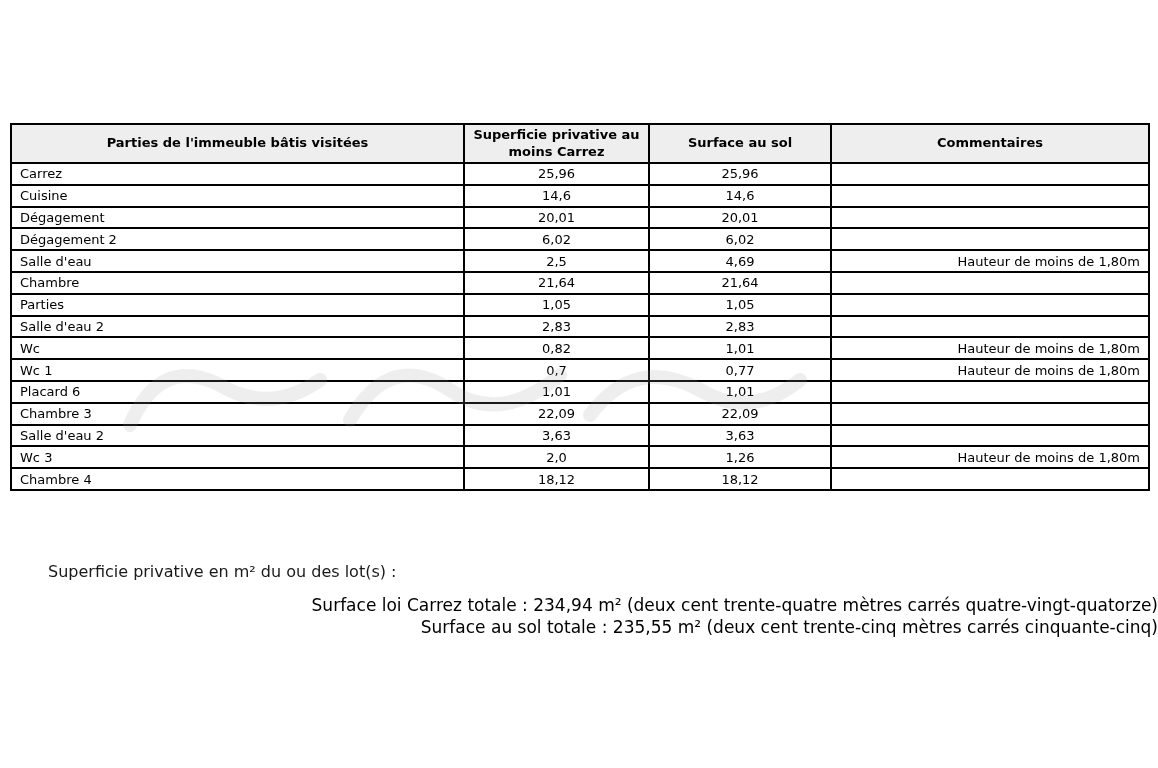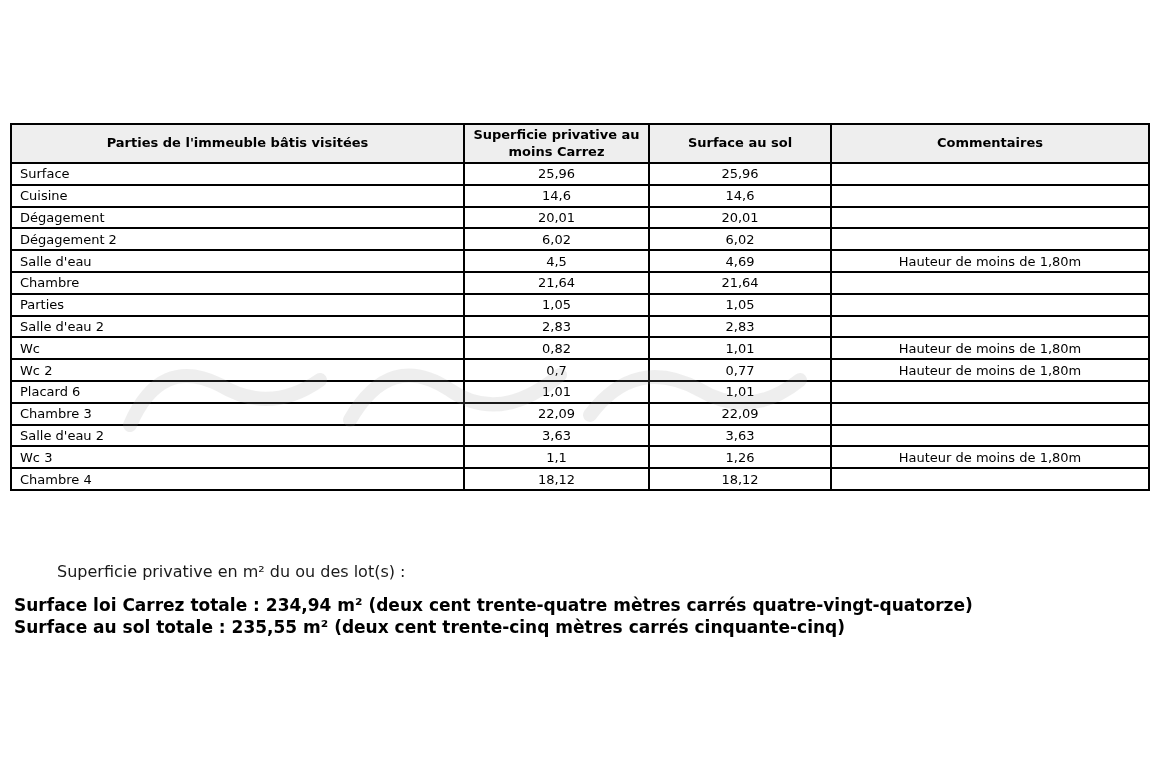--- a/index.html
+++ b/index.html
@@ -50,35 +50,35 @@
     padding: 1px 8px;
     vertical-align: middle;
   }
   .col-part   { width: 453px; }
   .col-carrez { width: 185px; }
   .col-sol    { width: 182px; }
   .col-comment{ width: 318px; }
   td.cell-part    { text-align: left; }
   td.cell-carrez  { text-align: center; }
   td.cell-sol     { text-align: center; }
-  td.cell-comment { text-align: center; }
+  td.cell-comment { text-align: right; }
   .intro-line {
     position: absolute;
-    left: 57px;
+    left: 48px;
     top: 562px;
     font-size: 16px;
     color: #1a1a1a;
   }
   .totals-block {
     position: absolute;
     left: 14px;
     top: 594px;
     width: 1144px;
-    text-align: left;
-    font-weight: bold;
+    text-align: right;
+    font-weight: normal;
     font-size: 17px;
     line-height: 22px;
     color: #000000;
   }
   .watermark {
     position: absolute;
     left: 90px;
     top: 330px;
     width: 740px;
     height: 130px;
@@ -110,21 +110,21 @@
     <thead>
       <tr>
         <th>Parties de l'immeuble bâtis visitées</th>
         <th>Superficie privative au moins Carrez</th>
         <th>Surface au sol</th>
         <th>Commentaires</th>
       </tr>
     </thead>
     <tbody>
         <tr>
-          <td class="cell-part">Surface</td>
+          <td class="cell-part">Carrez</td>
           <td class="cell-carrez">25,96</td>
           <td class="cell-sol">25,96</td>
           <td class="cell-comment"></td>
         </tr>
         <tr>
           <td class="cell-part">Cuisine</td>
           <td class="cell-carrez">14,6</td>
           <td class="cell-sol">14,6</td>
           <td class="cell-comment"></td>
         </tr>
@@ -135,21 +135,21 @@
           <td class="cell-comment"></td>
         </tr>
         <tr>
           <td class="cell-part">Dégagement 2</td>
           <td class="cell-carrez">6,02</td>
           <td class="cell-sol">6,02</td>
           <td class="cell-comment"></td>
         </tr>
         <tr>
           <td class="cell-part">Salle d'eau</td>
-          <td class="cell-carrez">4,5</td>
+          <td class="cell-carrez">2,5</td>
           <td class="cell-sol">4,69</td>
           <td class="cell-comment">Hauteur de moins de 1,80m</td>
         </tr>
         <tr>
           <td class="cell-part">Chambre</td>
           <td class="cell-carrez">21,64</td>
           <td class="cell-sol">21,64</td>
           <td class="cell-comment"></td>
         </tr>
         <tr>
@@ -164,21 +164,21 @@
           <td class="cell-sol">2,83</td>
           <td class="cell-comment"></td>
         </tr>
         <tr>
           <td class="cell-part">Wc</td>
           <td class="cell-carrez">0,82</td>
           <td class="cell-sol">1,01</td>
           <td class="cell-comment">Hauteur de moins de 1,80m</td>
         </tr>
         <tr>
-          <td class="cell-part">Wc 2</td>
+          <td class="cell-part">Wc 1</td>
           <td class="cell-carrez">0,7</td>
           <td class="cell-sol">0,77</td>
           <td class="cell-comment">Hauteur de moins de 1,80m</td>
         </tr>
         <tr>
           <td class="cell-part">Placard 6</td>
           <td class="cell-carrez">1,01</td>
           <td class="cell-sol">1,01</td>
           <td class="cell-comment"></td>
         </tr>
@@ -189,21 +189,21 @@
           <td class="cell-comment"></td>
         </tr>
         <tr>
           <td class="cell-part">Salle d'eau 2</td>
           <td class="cell-carrez">3,63</td>
           <td class="cell-sol">3,63</td>
           <td class="cell-comment"></td>
         </tr>
         <tr>
           <td class="cell-part">Wc 3</td>
-          <td class="cell-carrez">1,1</td>
+          <td class="cell-carrez">2,0</td>
           <td class="cell-sol">1,26</td>
           <td class="cell-comment">Hauteur de moins de 1,80m</td>
         </tr>
         <tr>
           <td class="cell-part">Chambre 4</td>
           <td class="cell-carrez">18,12</td>
           <td class="cell-sol">18,12</td>
           <td class="cell-comment"></td>
         </tr>
       </tbody>

